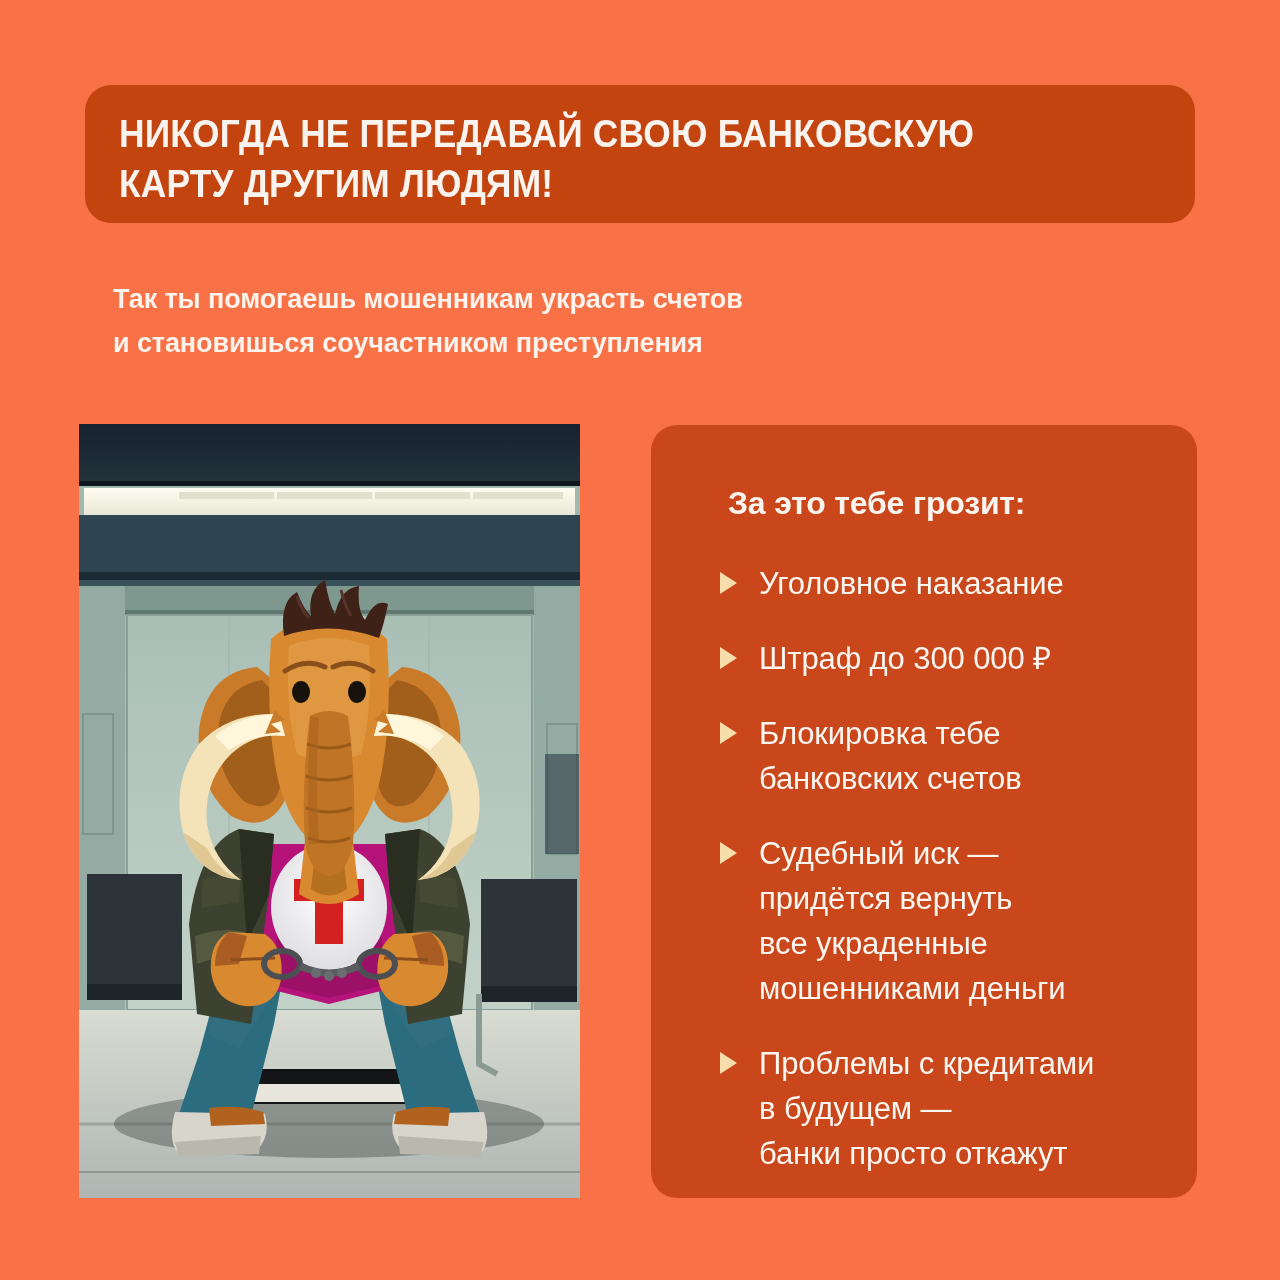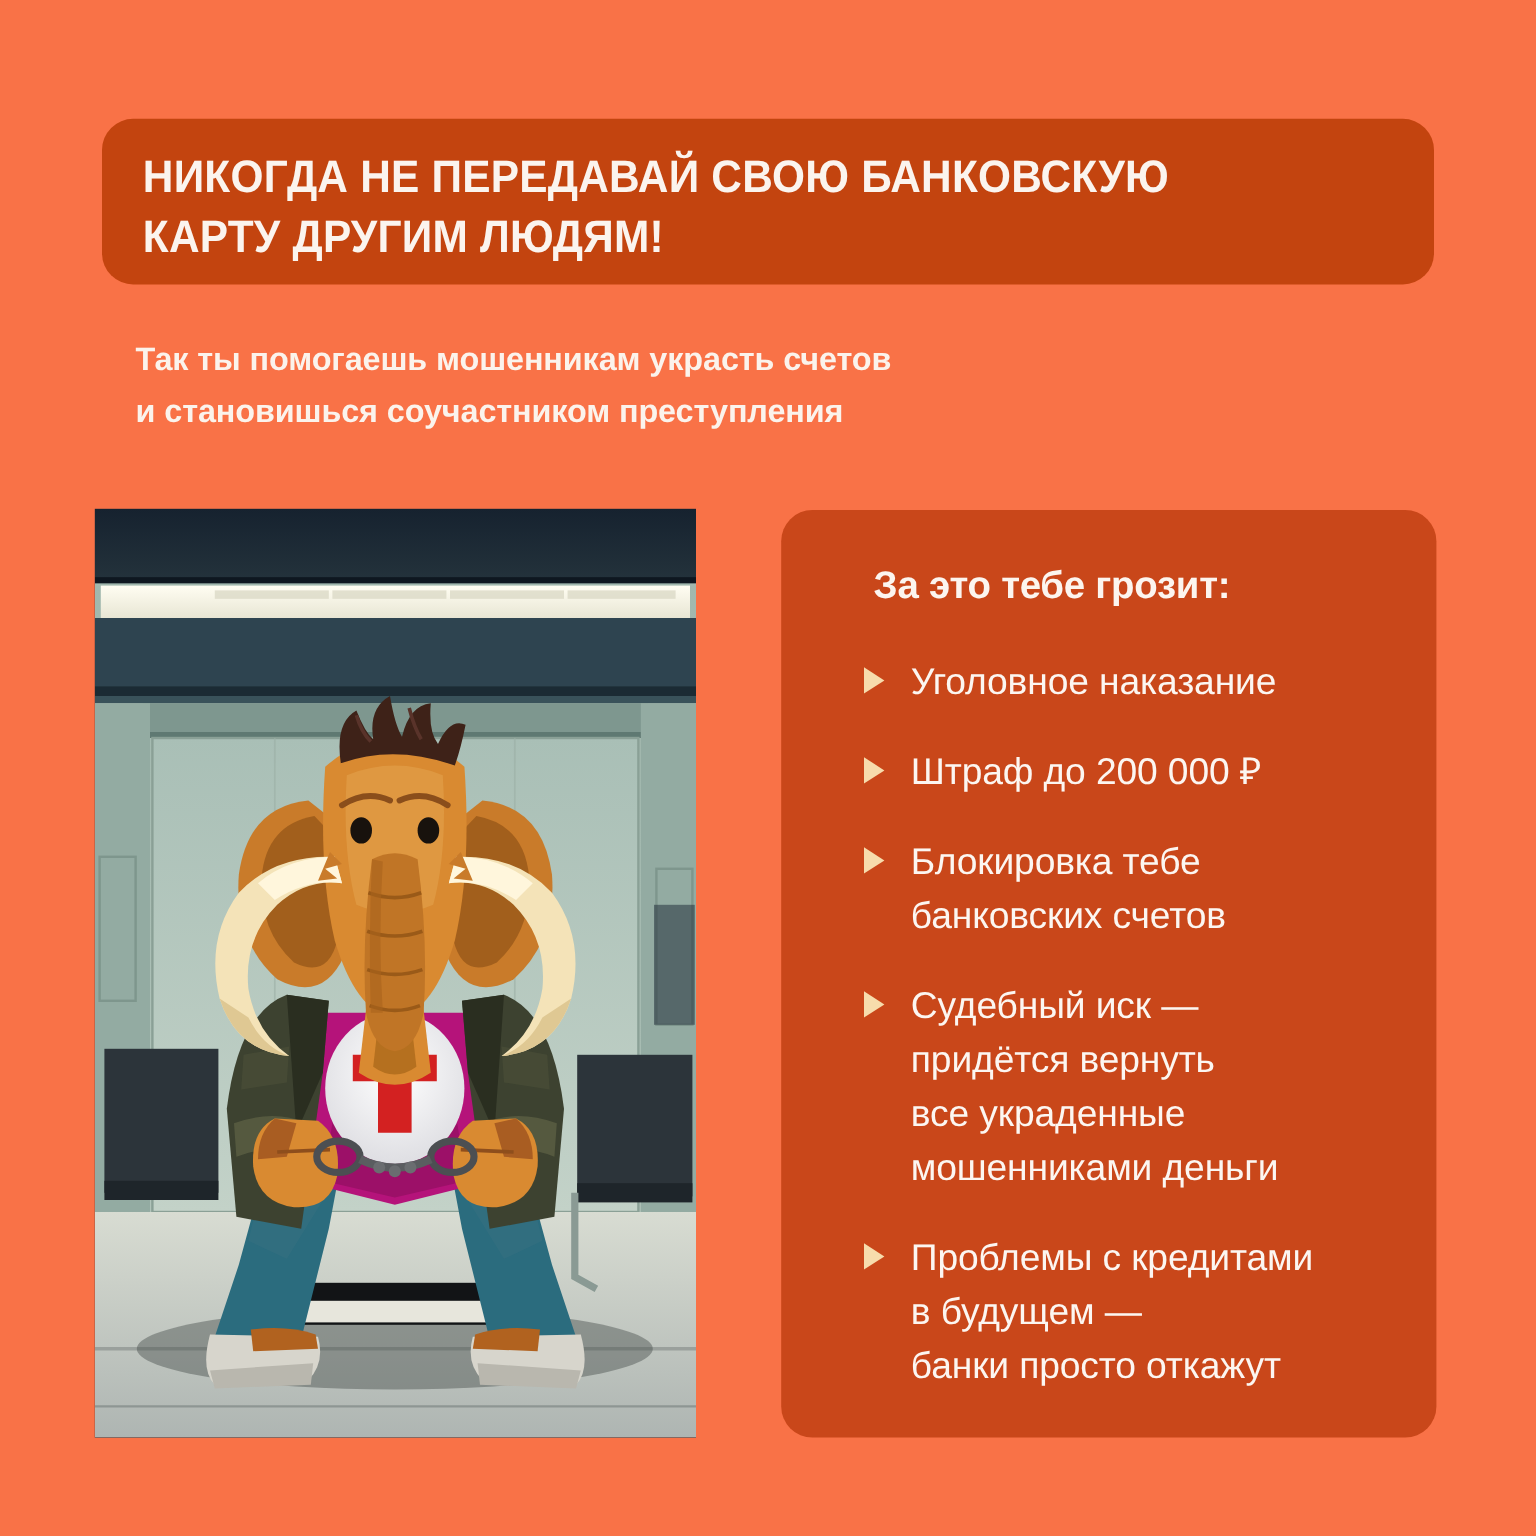--- a/index.html
+++ b/index.html
@@ -12,21 +12,21 @@
     background: #F97247;
     font-family: "Liberation Sans", sans-serif;
     overflow: hidden;
     position: relative;
   }
 
   
   .header-banner {
     position: absolute;
     left: 85px;
-    top: 99px;
+    top: 85px;
     width: 1110px;
     height: 138px;
     background: #C3440F;
     border-radius: 26px;
     box-sizing: border-box;
     padding: 24px 34px 0 34px;
   }
   .header-title {
     color: #FBF4EE;
     font-size: 38px;
@@ -76,21 +76,21 @@
     background: #C9471A;
     border-radius: 26px;
     box-sizing: border-box;
     padding: 42px 28px 0 37px;
   }
   .panel-heading {
     color: #FCF5EF;
     font-size: 32px;
     font-weight: 700;
     line-height: 40px;
-    margin: 0 0 38px 0;
+    margin: 16px 0 38px 0;
     padding-left: 40px;
     letter-spacing: -0.2px;
   }
   .threat-list {
     list-style: none;
     margin: 0;
     padding: 0;
   }
   .threat-item {
     display: flex;
@@ -285,21 +285,21 @@
 
 <div class="threat-panel">
   <h2 class="panel-heading">За это тебе грозит:</h2>
   <ul class="threat-list">
     <li class="threat-item">
       <span class="bullet-tri"></span>
       <span class="threat-text">Уголовное наказание</span>
     </li>
     <li class="threat-item">
       <span class="bullet-tri"></span>
-      <span class="threat-text">Штраф до 200 000 ₽</span>
+      <span class="threat-text">Штраф до 300 000 ₽</span>
     </li>
     <li class="threat-item">
       <span class="bullet-tri"></span>
       <span class="threat-text">Блокировка тебе
 банковских счетов</span>
     </li>
     <li class="threat-item">
       <span class="bullet-tri"></span>
       <span class="threat-text">Судебный иск —
 придётся вернуть

